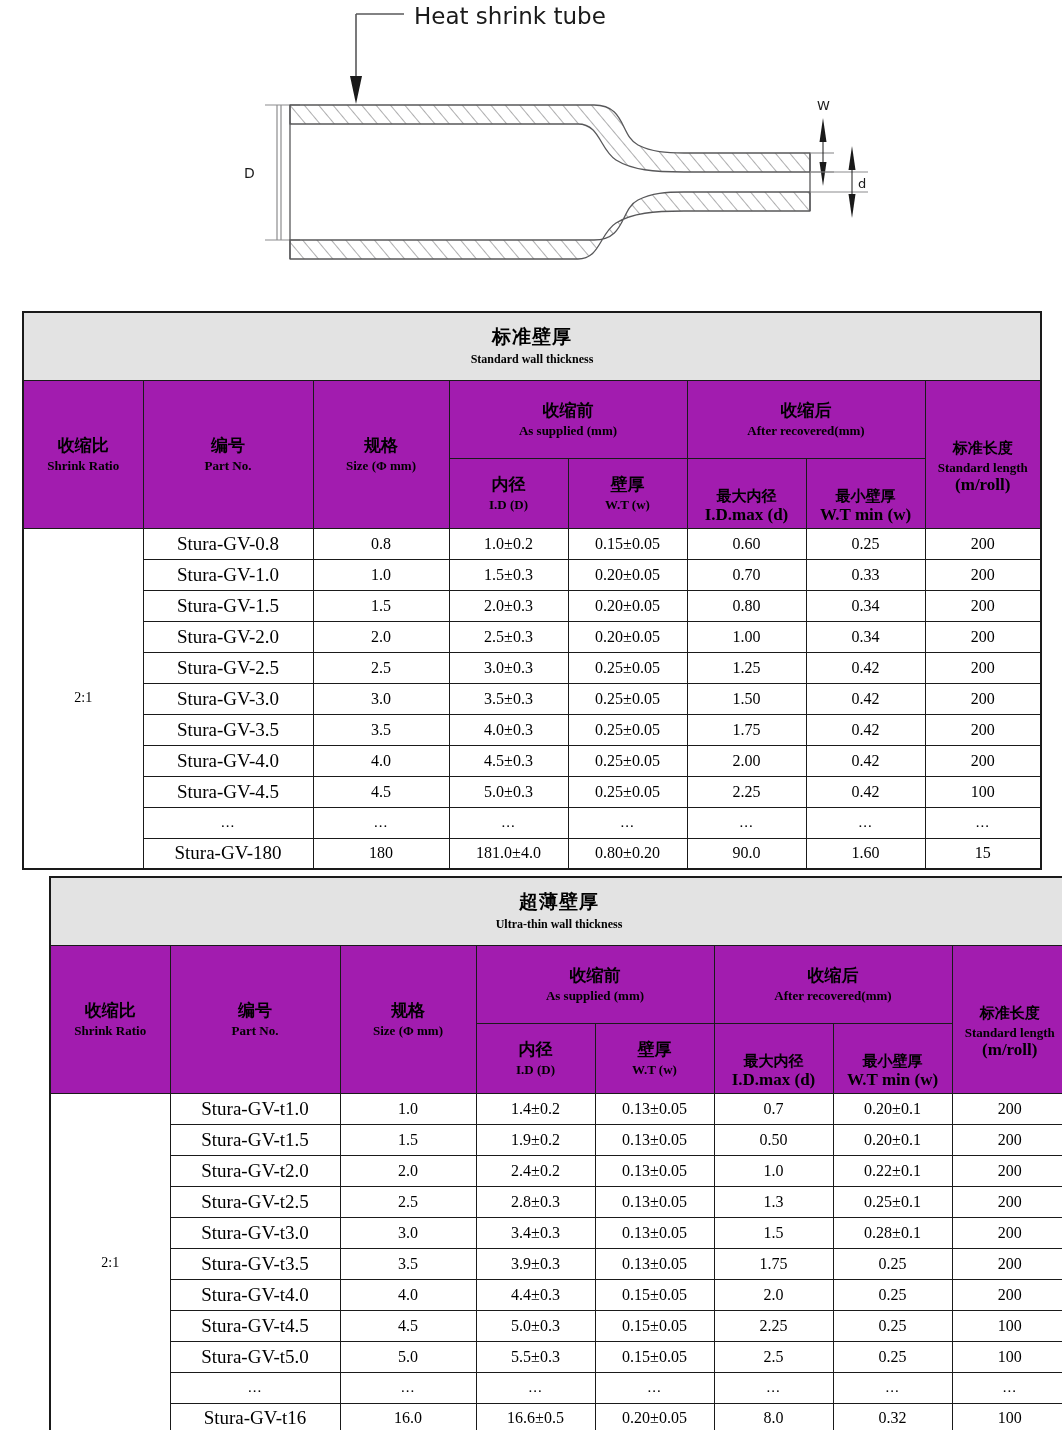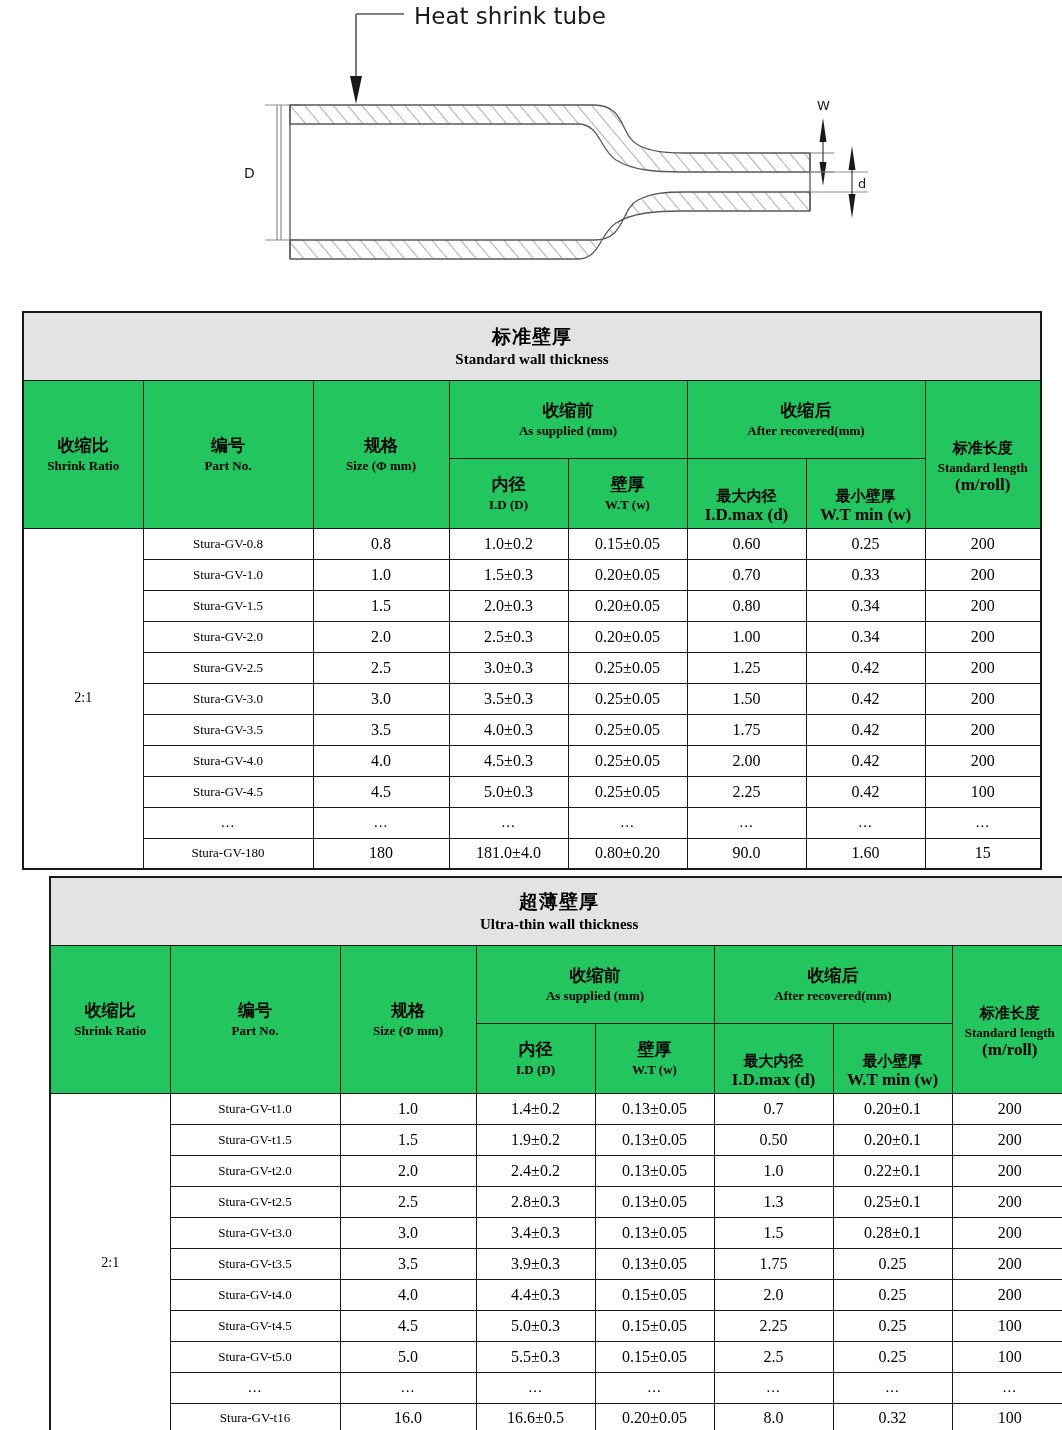--- a/index.html
+++ b/index.html
@@ -52,26 +52,26 @@
   .banner-cn {
     font-family: "DejaVu Sans", sans-serif;
     font-weight: bold;
     font-size: 19px;
     line-height: 25px;
     letter-spacing: 1px;
   }
   .banner-en {
     font-family: "Liberation Serif", serif;
     font-weight: bold;
-    font-size: 15px;
+    font-size: 12px;
     line-height: 20px;
   }
 
   .hcell {
-    background: #22c55e;
+    background: #a21caf;
     padding: 5px 2px;
   }
   .hcn {
     font-family: "DejaVu Sans", sans-serif;
     font-weight: bold;
     font-size: 17px;
     line-height: 23px;
   }
   .hcn.small { font-size: 15px; line-height: 21px; margin-top: 22px; }
   .hen {
@@ -85,21 +85,21 @@
 
   td.group-head { height: 78px; }
   td.sub-head   { height: 70px; }
   td.tall-head  { height: 138px; }
 
   td.ratio {
     font-size: 14px;
     font-family: "Liberation Serif", serif;
   }
   td.partno {
-    font-size: 13px;
+    font-size: 19px;
     font-family: "Liberation Serif", serif;
   }
   td.num {
     font-size: 16px;
     font-family: "Liberation Serif", serif;
   }
   tr.datarow td { height: 31px; }
   tr.ellipsis td { height: 31px; font-size: 15px; letter-spacing: 1px; }
 
   .col-ratio  { width: 120px; }

